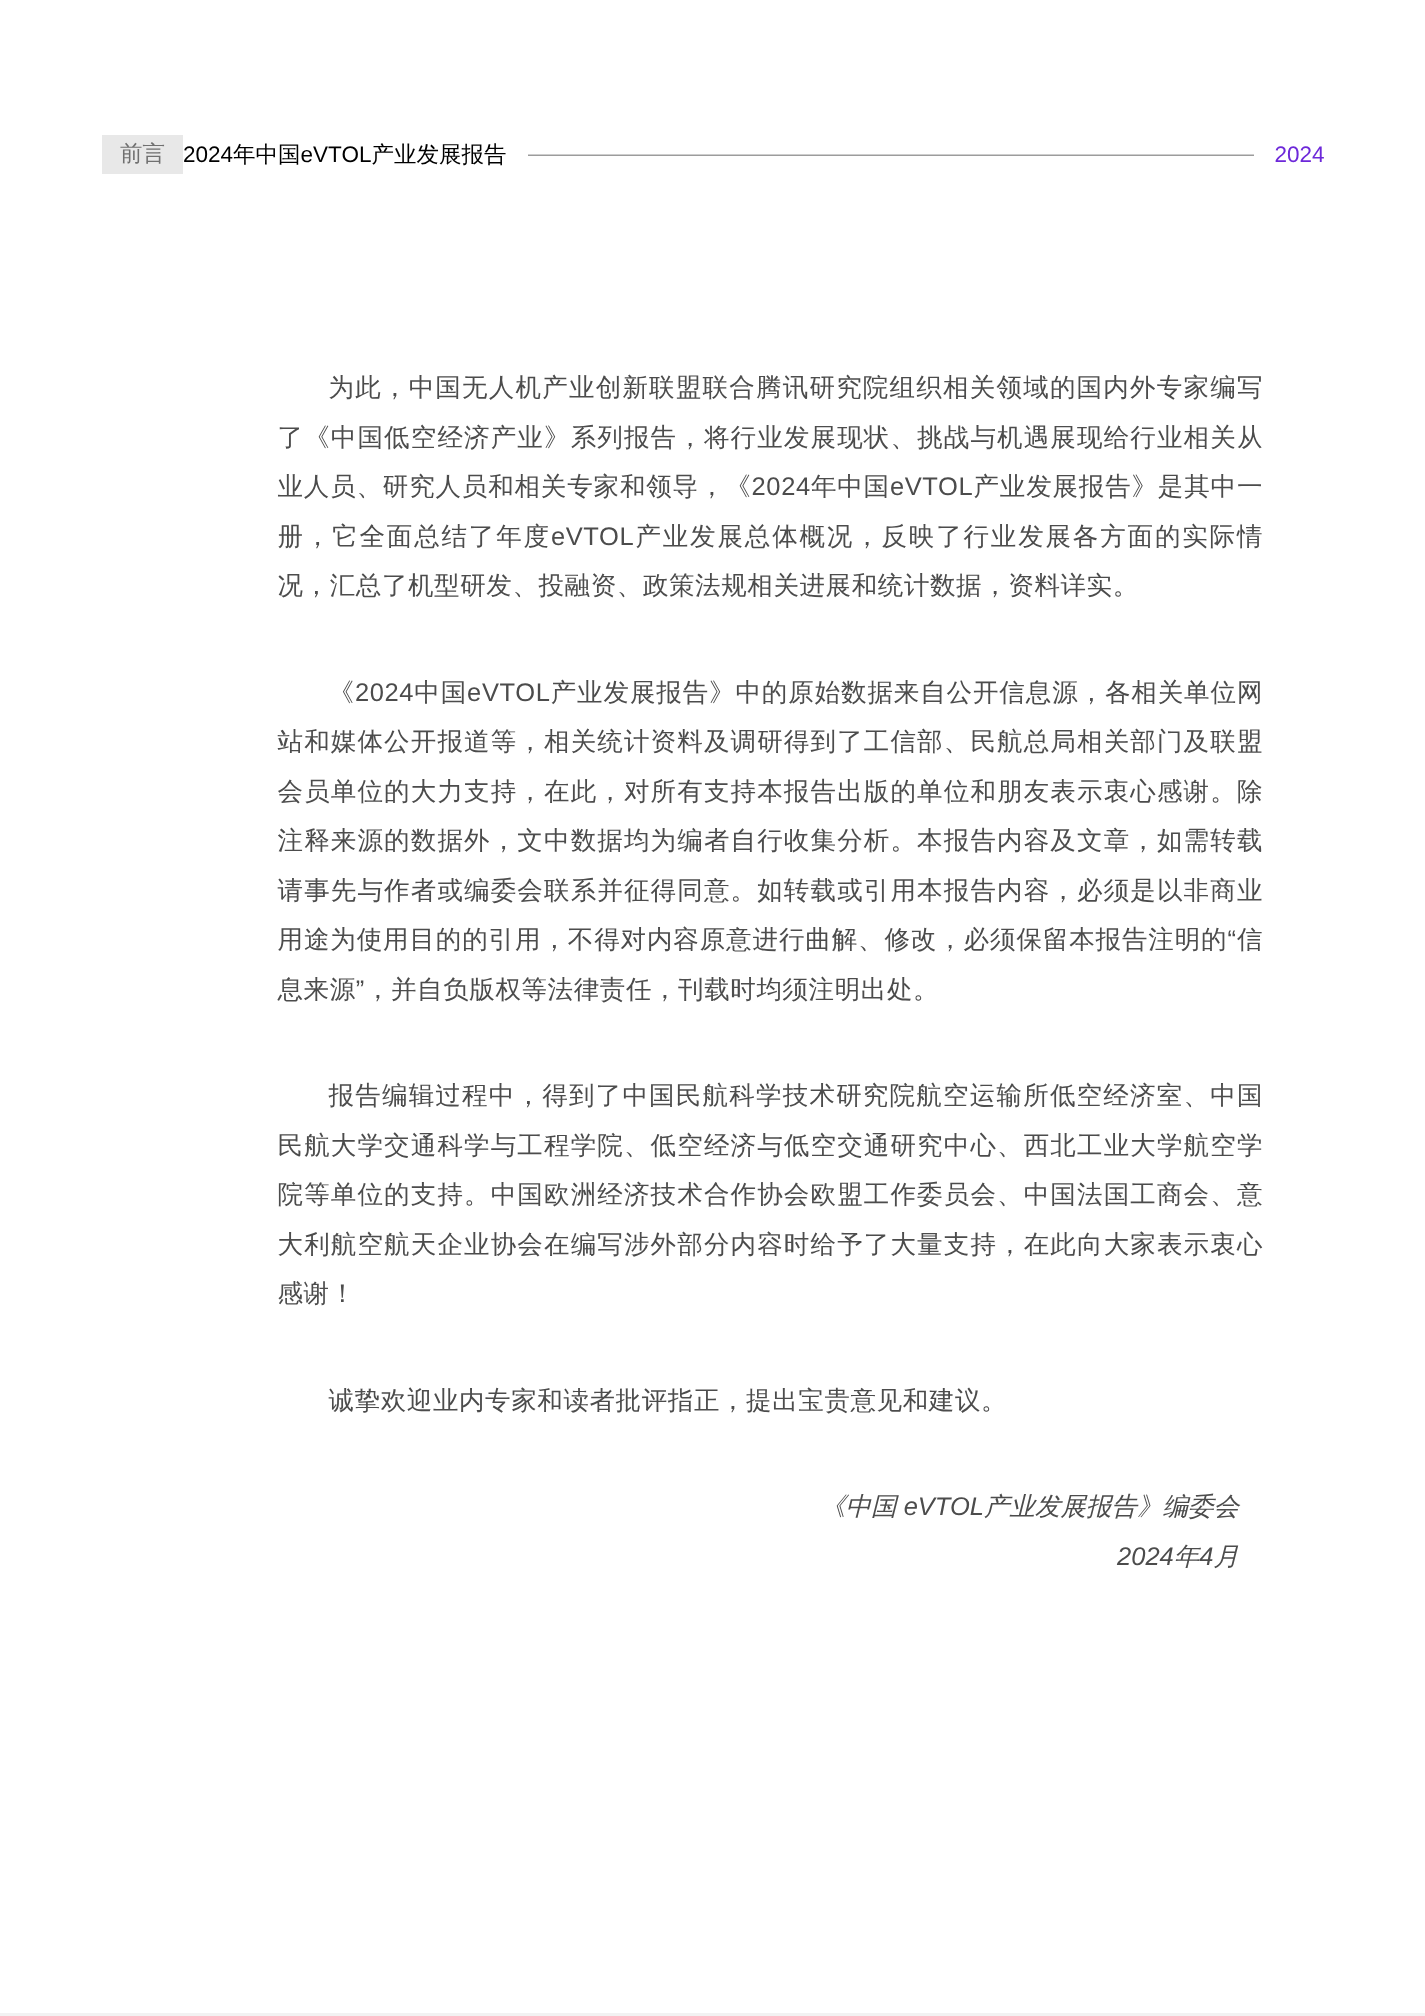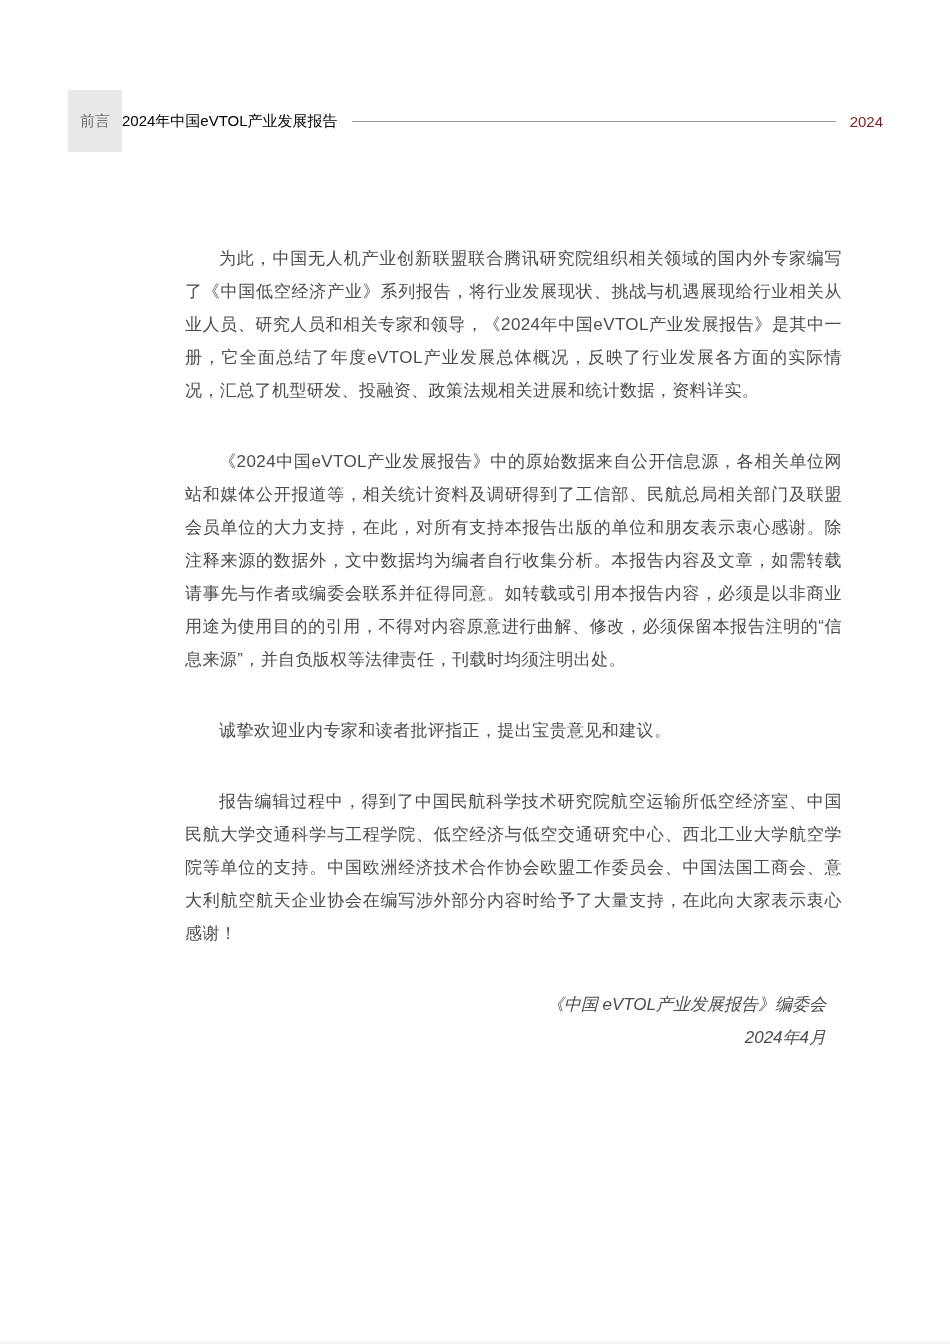--- a/index.html
+++ b/index.html
@@ -24,37 +24,37 @@
     right: 67px;
     top: 90px;
     display: flex;
     align-items: center;
   }
   .preface-box {
     background: #e8e8e8;
     color: #707070;
     font-size: 15px;
     line-height: 18px;
-    padding: 22px 12px;
+    padding: 4px 12px;
     flex: 0 0 auto;
   }
   .header-title {
     color: #000000;
     font-size: 15px;
     white-space: nowrap;
     flex: 0 0 auto;
   }
   .header-rule {
     flex: 1 1 auto;
     height: 1px;
     background: #9c9c9c;
     margin: 0 14px;
   }
   .header-year {
-    color: #7f1d1d;
+    color: #6d28d9;
     font-size: 15px;
     flex: 0 0 auto;
   }
   
   .preface-content {
     position: absolute;
     left: 148px;
     top: 242px;
     width: 657px;
     color: #4c4c4c;
@@ -89,22 +89,22 @@
   <header class="page-header">
     <span class="preface-box">前言</span>
     <span class="header-title">2024年中国eVTOL产业发展报告</span>
     <span class="header-rule"></span>
     <span class="header-year">2024</span>
   </header>
 
   <main class="preface-content">
     <p class="para">为此，中国无人机产业创新联盟联合腾讯研究院组织相关领域的国内外专家编写了《中国低空经济产业》系列报告，将行业发展现状、挑战与机遇展现给行业相关从业人员、研究人员和相关专家和领导，《2024年中国eVTOL产业发展报告》是其中一册，它全面总结了年度eVTOL产业发展总体概况，反映了行业发展各方面的实际情况，汇总了机型研发、投融资、政策法规相关进展和统计数据，资料详实。</p>
     <p class="para">《2024中国eVTOL产业发展报告》中的原始数据来自公开信息源，各相关单位网站和媒体公开报道等，相关统计资料及调研得到了工信部、民航总局相关部门及联盟会员单位的大力支持，在此，对所有支持本报告出版的单位和朋友表示衷心感谢。除注释来源的数据外，文中数据均为编者自行收集分析。本报告内容及文章，如需转载请事先与作者或编委会联系并征得同意。如转载或引用本报告内容，必须是以非商业用途为使用目的的引用，不得对内容原意进行曲解、修改，必须保留本报告注明的“信息来源”，并自负版权等法律责任，刊载时均须注明出处。</p>
+    <p class="para">报告编辑过程中，得到了中国民航科学技术研究院航空运输所低空经济室、中国民航大学交通科学与工程学院、低空经济与低空交通研究中心、西北工业大学航空学院等单位的支持。中国欧洲经济技术合作协会欧盟工作委员会、中国法国工商会、意大利航空航天企业协会在编写涉外部分内容时给予了大量支持，在此向大家表示衷心感谢！</p>
     <p class="para">诚挚欢迎业内专家和读者批评指正，提出宝贵意见和建议。</p>
-    <p class="para">报告编辑过程中，得到了中国民航科学技术研究院航空运输所低空经济室、中国民航大学交通科学与工程学院、低空经济与低空交通研究中心、西北工业大学航空学院等单位的支持。中国欧洲经济技术合作协会欧盟工作委员会、中国法国工商会、意大利航空航天企业协会在编写涉外部分内容时给予了大量支持，在此向大家表示衷心感谢！</p>
 
     <div class="closing">
       <p>《中国 eVTOL产业发展报告》编委会</p>
       <p>2024年4月</p>
     </div>
   </main>
 
   <div class="page-bottom-edge"></div>
 
 </div>

